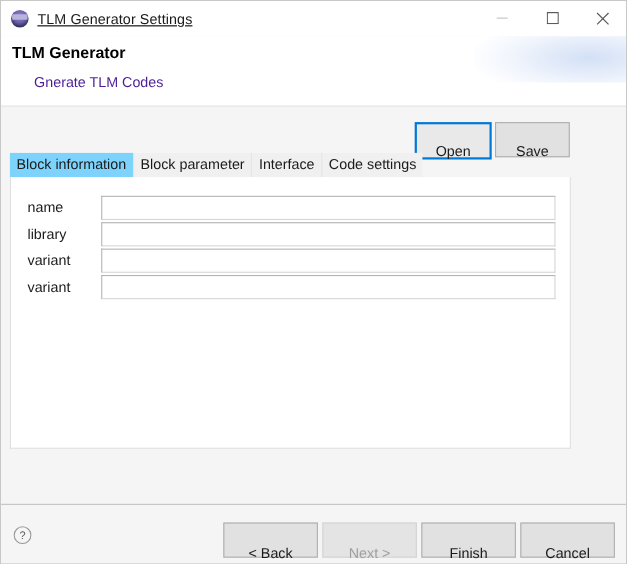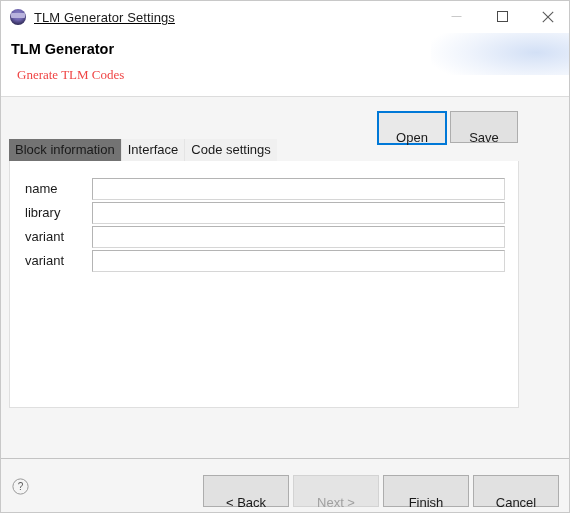--- a/index.html
+++ b/index.html
@@ -85,24 +85,23 @@
   }
   #header-title {
     position: absolute;
     left: 10px; top: 8px;
     font-size: 14.5px;
     font-weight: bold;
     color: #000000;
   }
   #header-sub {
     position: absolute;
-    left: 16px; top: 34px;
-    font-size: 13px;
-    color: #ef4444;
-    font-family: Liberation Serif, serif;
+    left: 30px; top: 34px;
+    font-size: 13px;
+    color: #4c1d95;
   }
 
   
   #body {
     position: absolute;
     left: 0; top: 96px;
     width: 570px; height: 361px;
     background: #f5f5f5;
   }
 
@@ -156,21 +155,21 @@
     padding: 0 6px;
     box-sizing: border-box;
     background: #f0f0f0;
     border-left: 1px solid #e4e4e4;
     white-space: nowrap;
     cursor: default;
     user-select: none;
   }
   .tab:first-child { border-left: none; }
   .tab-active {
-    background: #737373;
+    background: #7dd3fc;
     text-align: center;
   }
 
   
   #tabpanel {
     position: absolute;
     left: 8px; top: 64px;
     width: 510px; height: 247px;
     background: #ffffff;
     border: 1px solid #dfdfdf;
@@ -272,20 +271,21 @@
 
   <div id="body">
 
     <div id="filebar">
       <button class="btn btn-focus" id="btn-open">Open</button>
       <button class="btn" id="btn-save">Save</button>
     </div>
 
     <div id="tabstrip">
       <div class="tab tab-active">Block information</div>
+      <div class="tab">Block parameter</div>
       <div class="tab">Interface</div>
       <div class="tab">Code settings</div>
     </div>
 
     <div id="tabpanel">
       <div class="field-row" style="top:17px;">
         <div class="field-label">name</div>
         <input class="field-input" type="text" value="" style="">
       </div>
       <div class="field-row" style="top:41px;">

